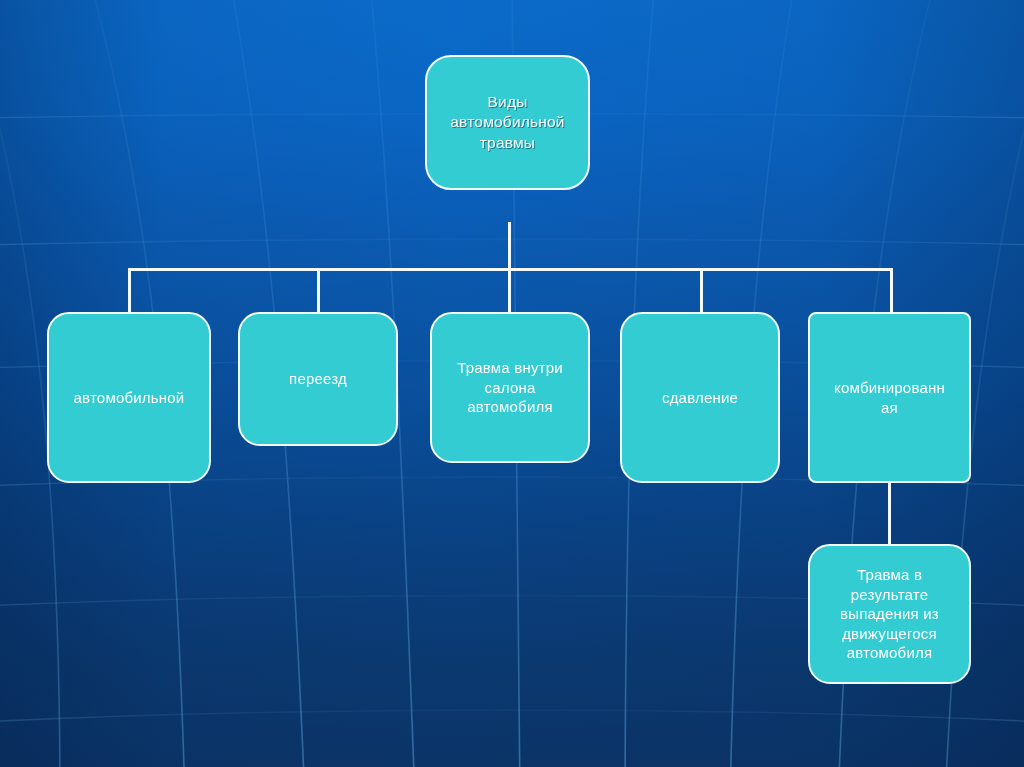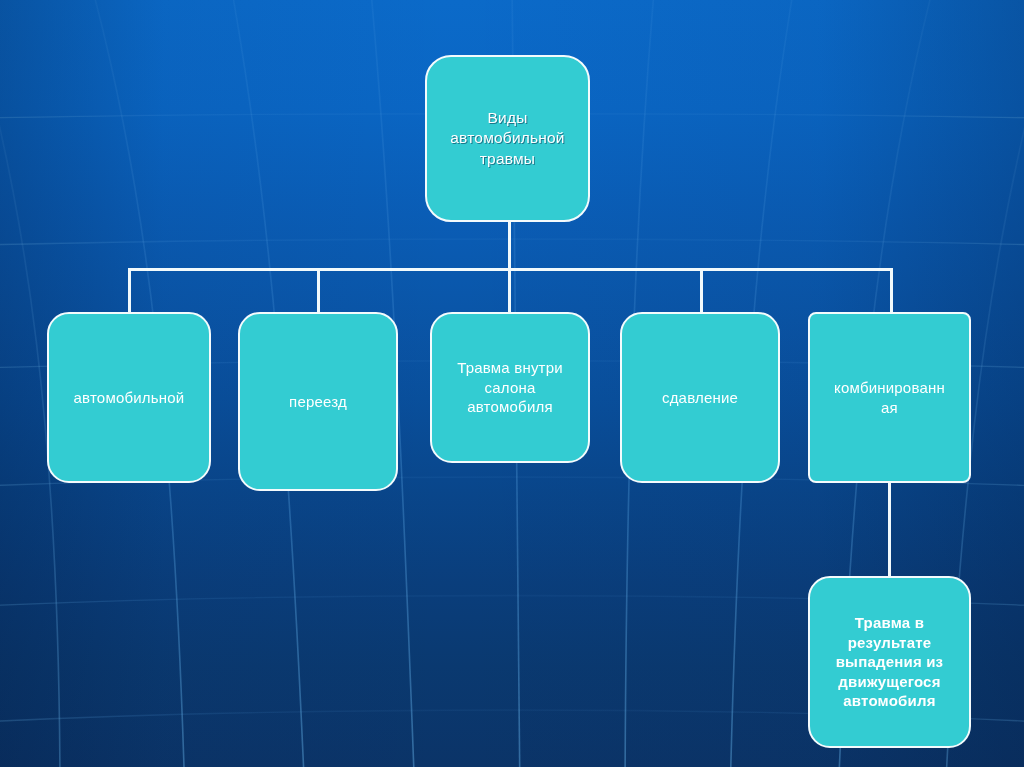--- a/index.html
+++ b/index.html
@@ -58,32 +58,32 @@
     line-height: 1.30;
     letter-spacing: 0.2px;
     padding: 4px 10px;
   }
   .node .label {
     display: block;
     white-space: pre-line;
   }
   #node-root {
     left: 425px; top: 55px;
-    width: 165px; height: 167px;
+    width: 165px; height: 135px;
     border-radius: 26px;
     font-size: 15.5px;
     text-shadow: 1px 1px 0 rgba(12,60,90,0.60);
   }
   #node-collision   { left: 47px;  top: 312px; width: 164px; height: 171px; font-size: 15px; }
-  #node-runover     { left: 238px; top: 312px; width: 160px; height: 179px; font-size: 15px; }
+  #node-runover     { left: 238px; top: 312px; width: 160px; height: 134px; font-size: 15px; }
   #node-interior    { left: 430px; top: 312px; width: 160px; height: 151px; font-size: 15px; }
   #node-compression { left: 620px; top: 312px; width: 160px; height: 171px; font-size: 15px; }
   #node-combined    { left: 808px; top: 312px; width: 163px; height: 171px; font-size: 15px; border-radius: 8px; }
   #node-ejection {
-    left: 808px; top: 576px; width: 163px; height: 172px; font-size: 15px; font-weight: bold;
+    left: 808px; top: 544px; width: 163px; height: 140px; font-size: 15px;
   }
   .connector {
     position: absolute;
     background: #f2fafc;
   }
   .v { width: 3px; }
   .h { height: 3px; }
 </style>
 </head>
 <body>

